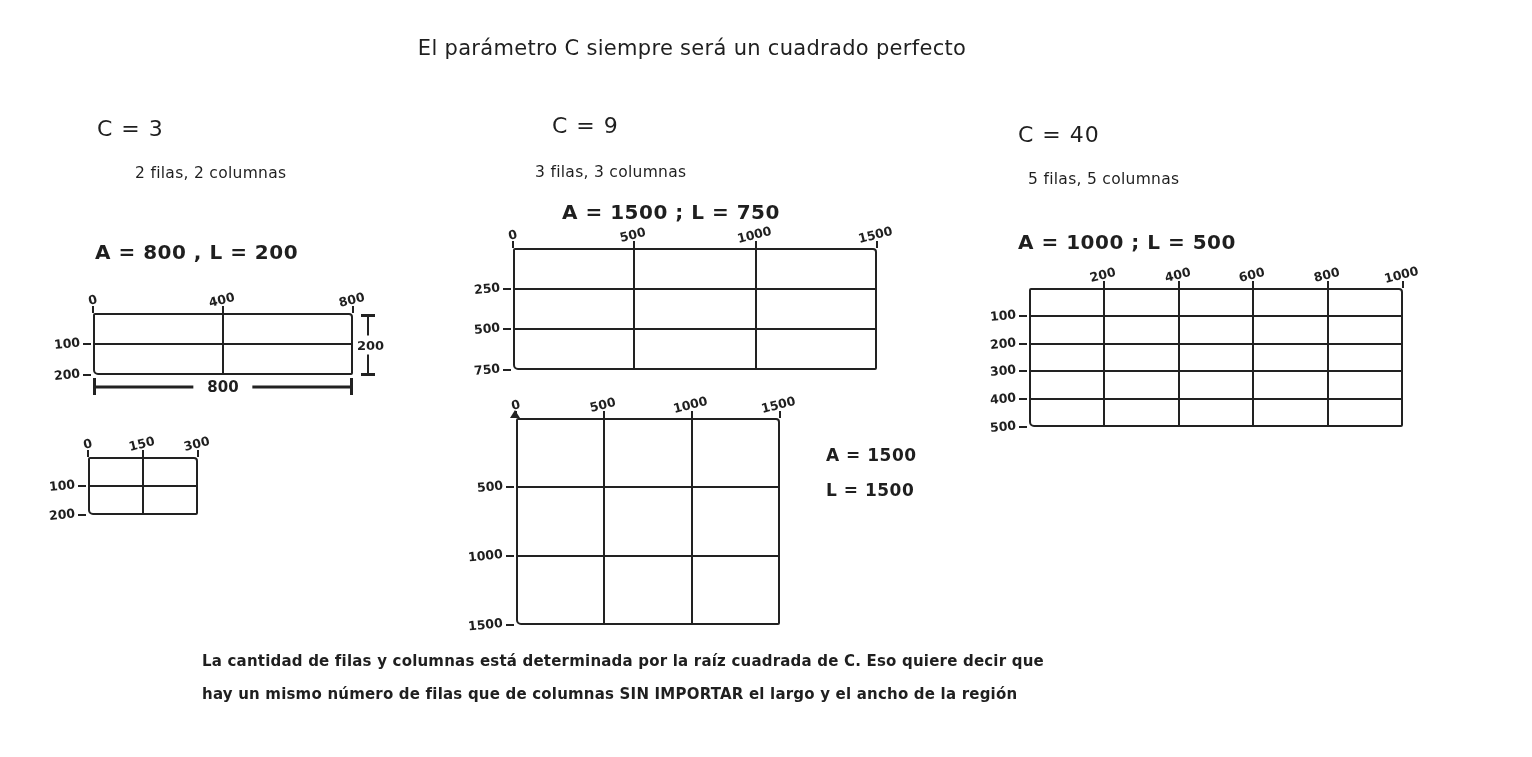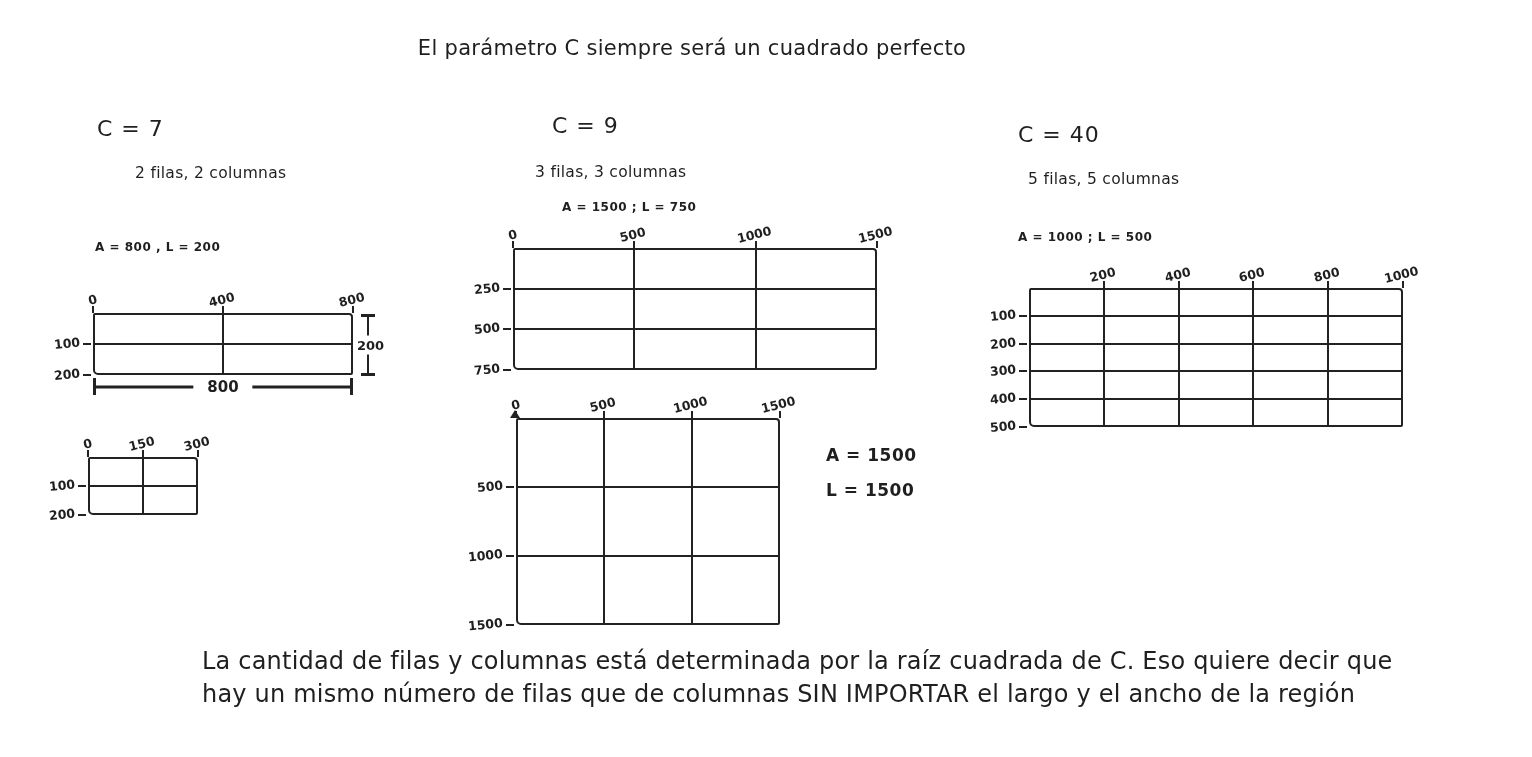--- a/index.html
+++ b/index.html
@@ -9,23 +9,23 @@
   }
   .stage{position:absolute;inset:0;background:#ffffff;}
 
   
   .title{
     position:absolute;transform:translateX(-50%);
     font-size:21px;letter-spacing:.3px;white-space:nowrap;
   }
   .heading{position:absolute;font-size:22px;letter-spacing:1px;white-space:nowrap;}
   .sub{position:absolute;font-size:15.5px;letter-spacing:.3px;white-space:nowrap;}
-  .params{position:absolute;font-size:12px;font-weight:700;letter-spacing:.5px;white-space:nowrap;}
+  .params{position:absolute;font-size:20px;font-weight:700;letter-spacing:.5px;white-space:nowrap;}
   .note{position:absolute;font-size:18px;font-weight:700;letter-spacing:.5px;line-height:33px;white-space:nowrap;}
-  .footer{position:absolute;font-size:24px;letter-spacing:.2px;line-height:33px;white-space:nowrap;}
+  .footer{position:absolute;font-size:15px;letter-spacing:.2px;line-height:33px;white-space:nowrap;font-weight:bold;}
 
   
   .grid-fig{position:absolute;}
   .gbox{
     position:absolute;inset:0;border:2px solid #222;
     border-radius:2px 4px 2px 5px;
   }
   .gv{position:absolute;top:0;bottom:0;width:2px;background:#222;transform:translateX(-50%);}
   .gh{position:absolute;left:0;right:0;height:2px;background:#222;transform:translateY(-50%);}
   .tick-top{position:absolute;width:2px;height:7px;top:-7px;background:#222;transform:translateX(-50%);}
@@ -62,21 +62,21 @@
     background:#fff;padding:0 14px;font-size:15px;font-weight:700;
   }
 </style>
 </head>
 <body>
 
 <div class="stage">
 
   <div class="title" style="left:692px;top:36px;text-align:center;">El parámetro C siempre será un cuadrado perfecto</div>
 
-  <div class="heading" style="left:97px;top:116px;">C = 7</div>
+  <div class="heading" style="left:97px;top:116px;">C = 3</div>
   <div class="sub" style="left:135px;top:164px;">2 filas, 2 columnas</div>
   <div class="params" style="left:95px;top:240px;">A = 800 ,   L = 200</div>
 
   <div class="grid-fig" style="left:93px;top:313px;width:260px;height:62px;">
       <div class="gbox"></div>
       <div class="gv" style="left: 50%;"></div>
       <div class="gh" style="top: 50%;"></div>
       <i class="tick-top" style="left: 0%;"></i>
       <span class="lbl-top" style="left: 0%;">0</span>
       <i class="tick-top" style="left: 50%;"></i>

